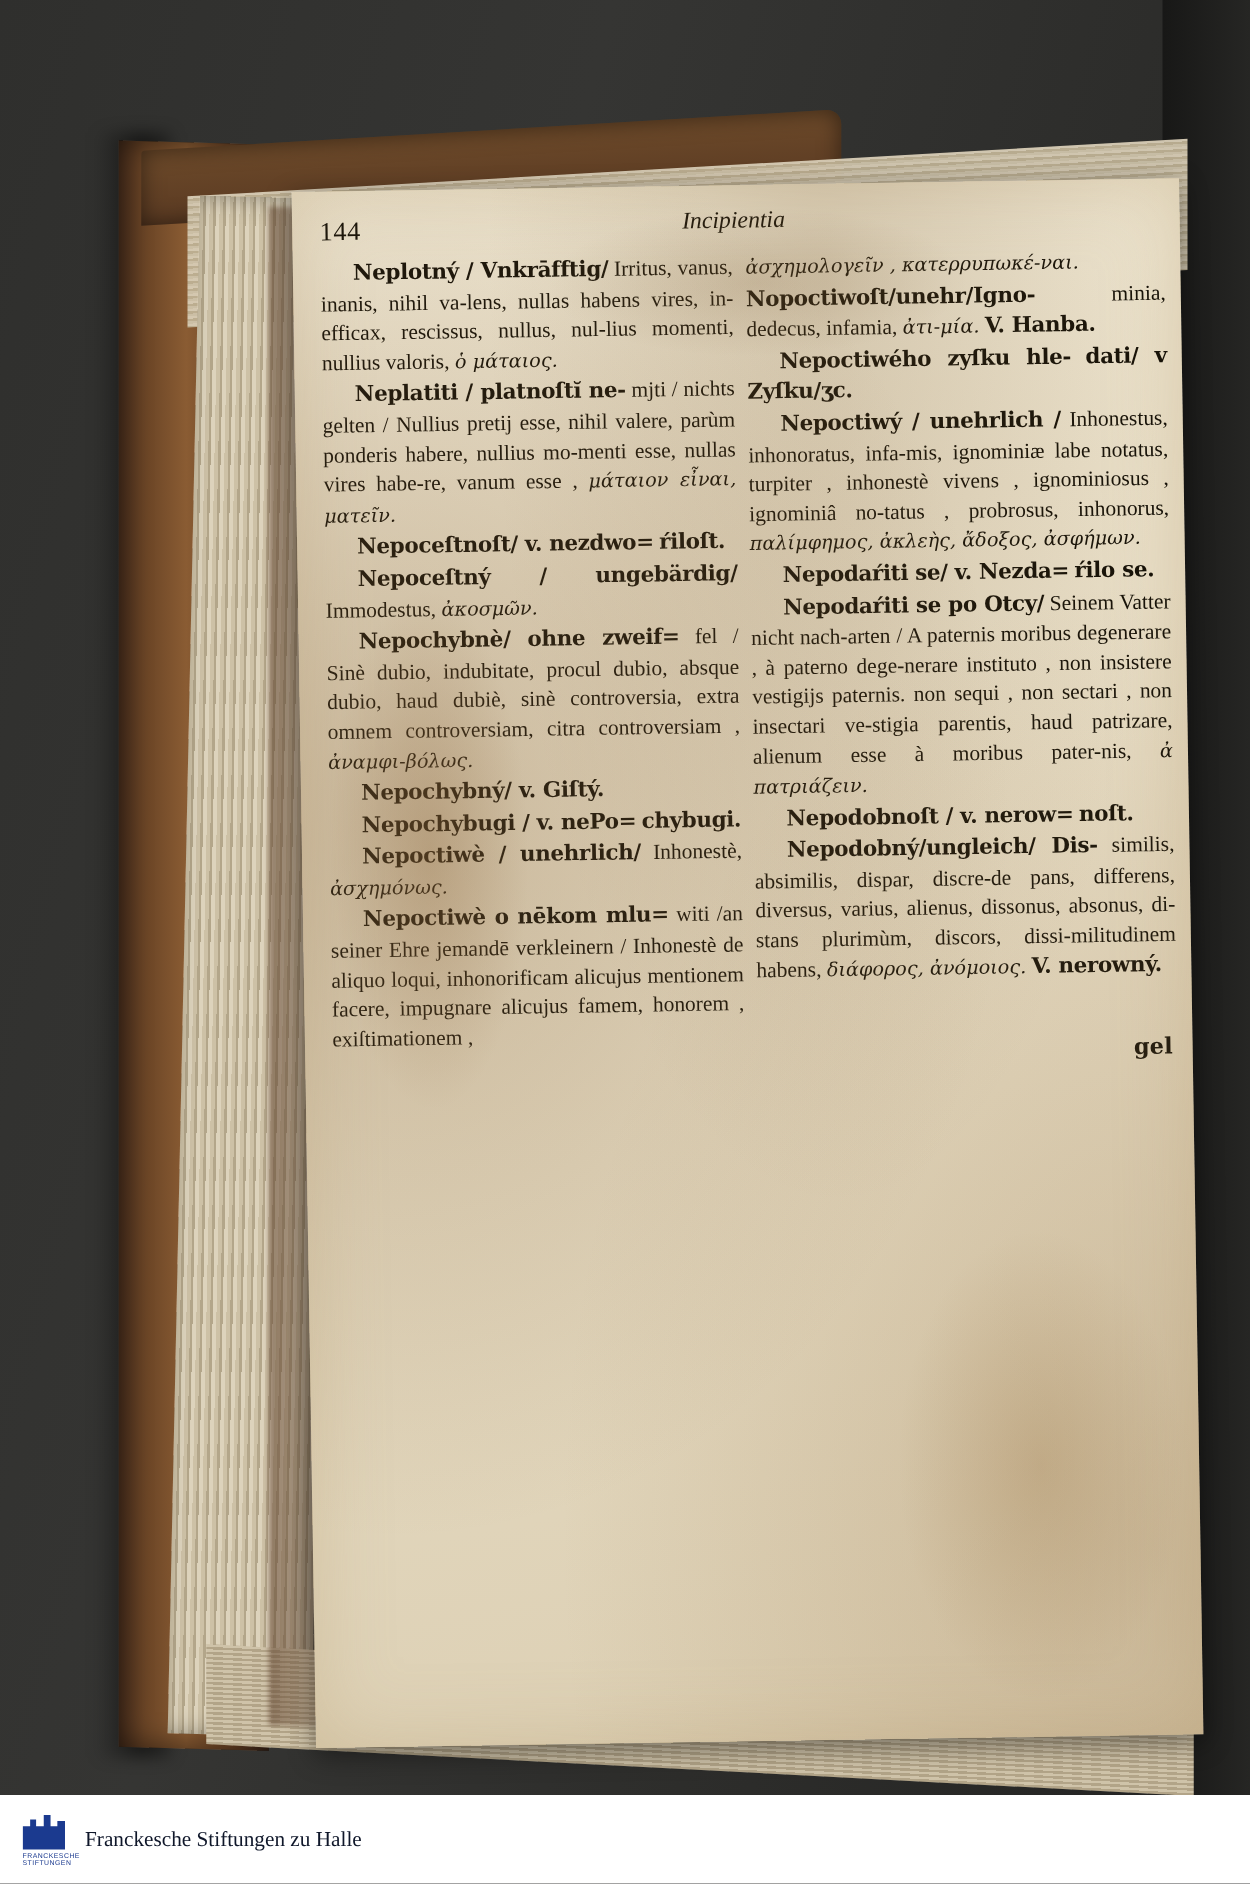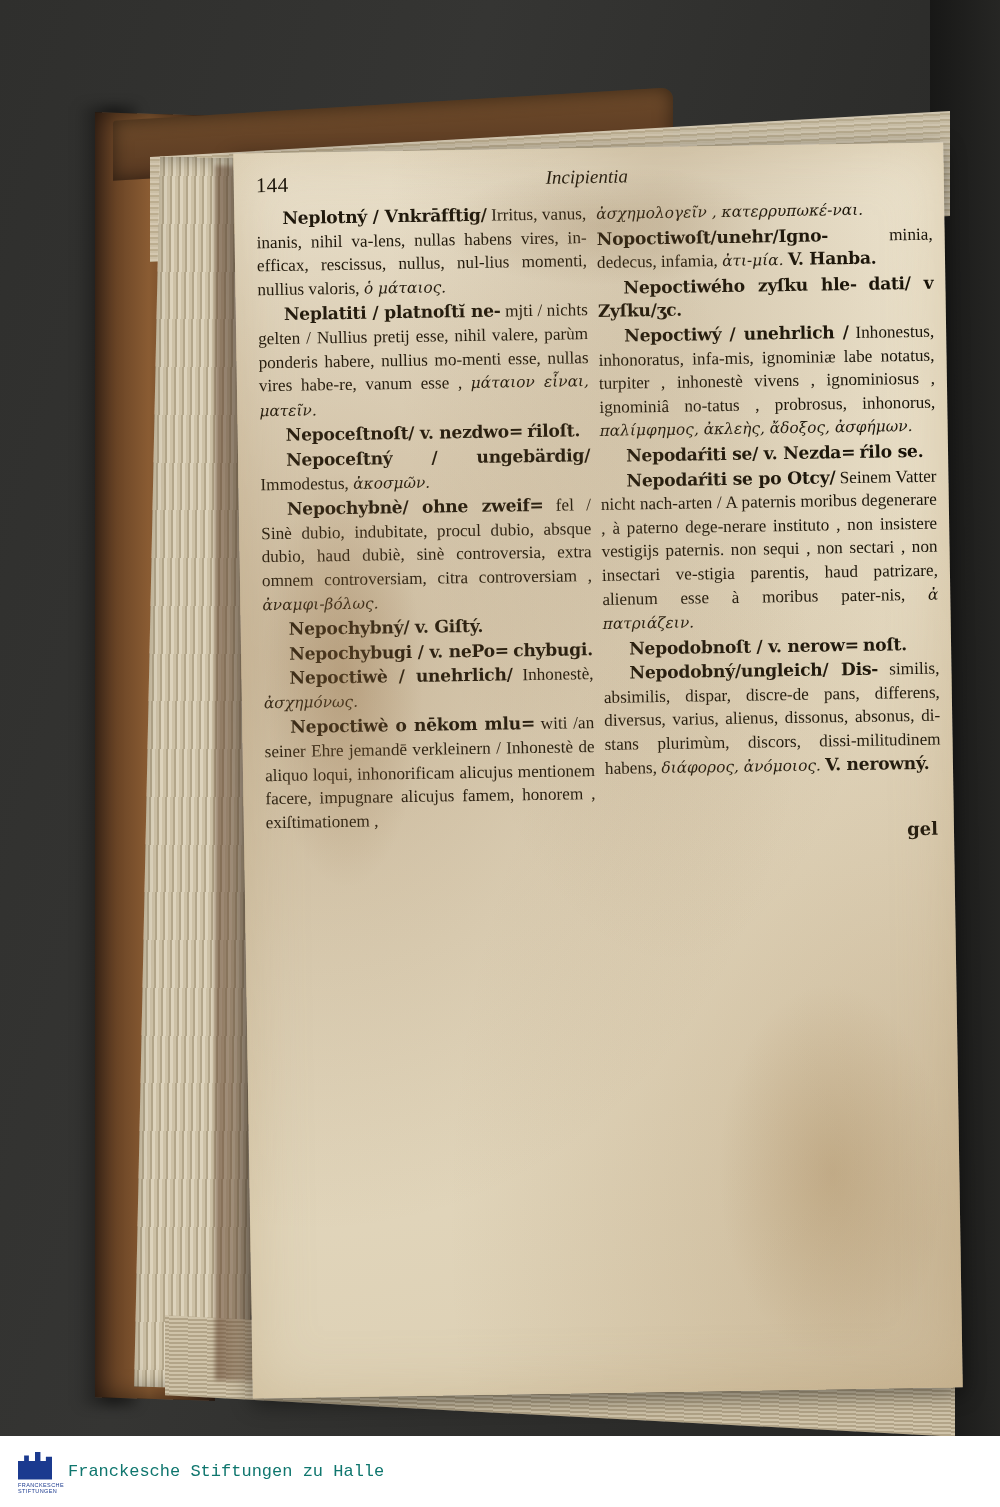--- a/index.html
+++ b/index.html
@@ -260,23 +260,23 @@
   .logo-text {
     font-family: "Liberation Sans", sans-serif;
     font-size: 5.5px;
     color: #1b3a8f;
     letter-spacing: 0.4px;
     text-align: center;
     margin-top: 2px;
     line-height: 6px;
   }
   .footer-label {
-    font-family: Liberation Mono, monospace;
+    font-family: Liberation Serif, serif;
     font-size: 17px;
-    color: #0f766e;
+    color: #0f172a;
     text-align: right;
   }
 </style>
 </head>
 <body>
 
 <div class="backdrop"></div>
 
 <div class="right-dark"></div>
 

